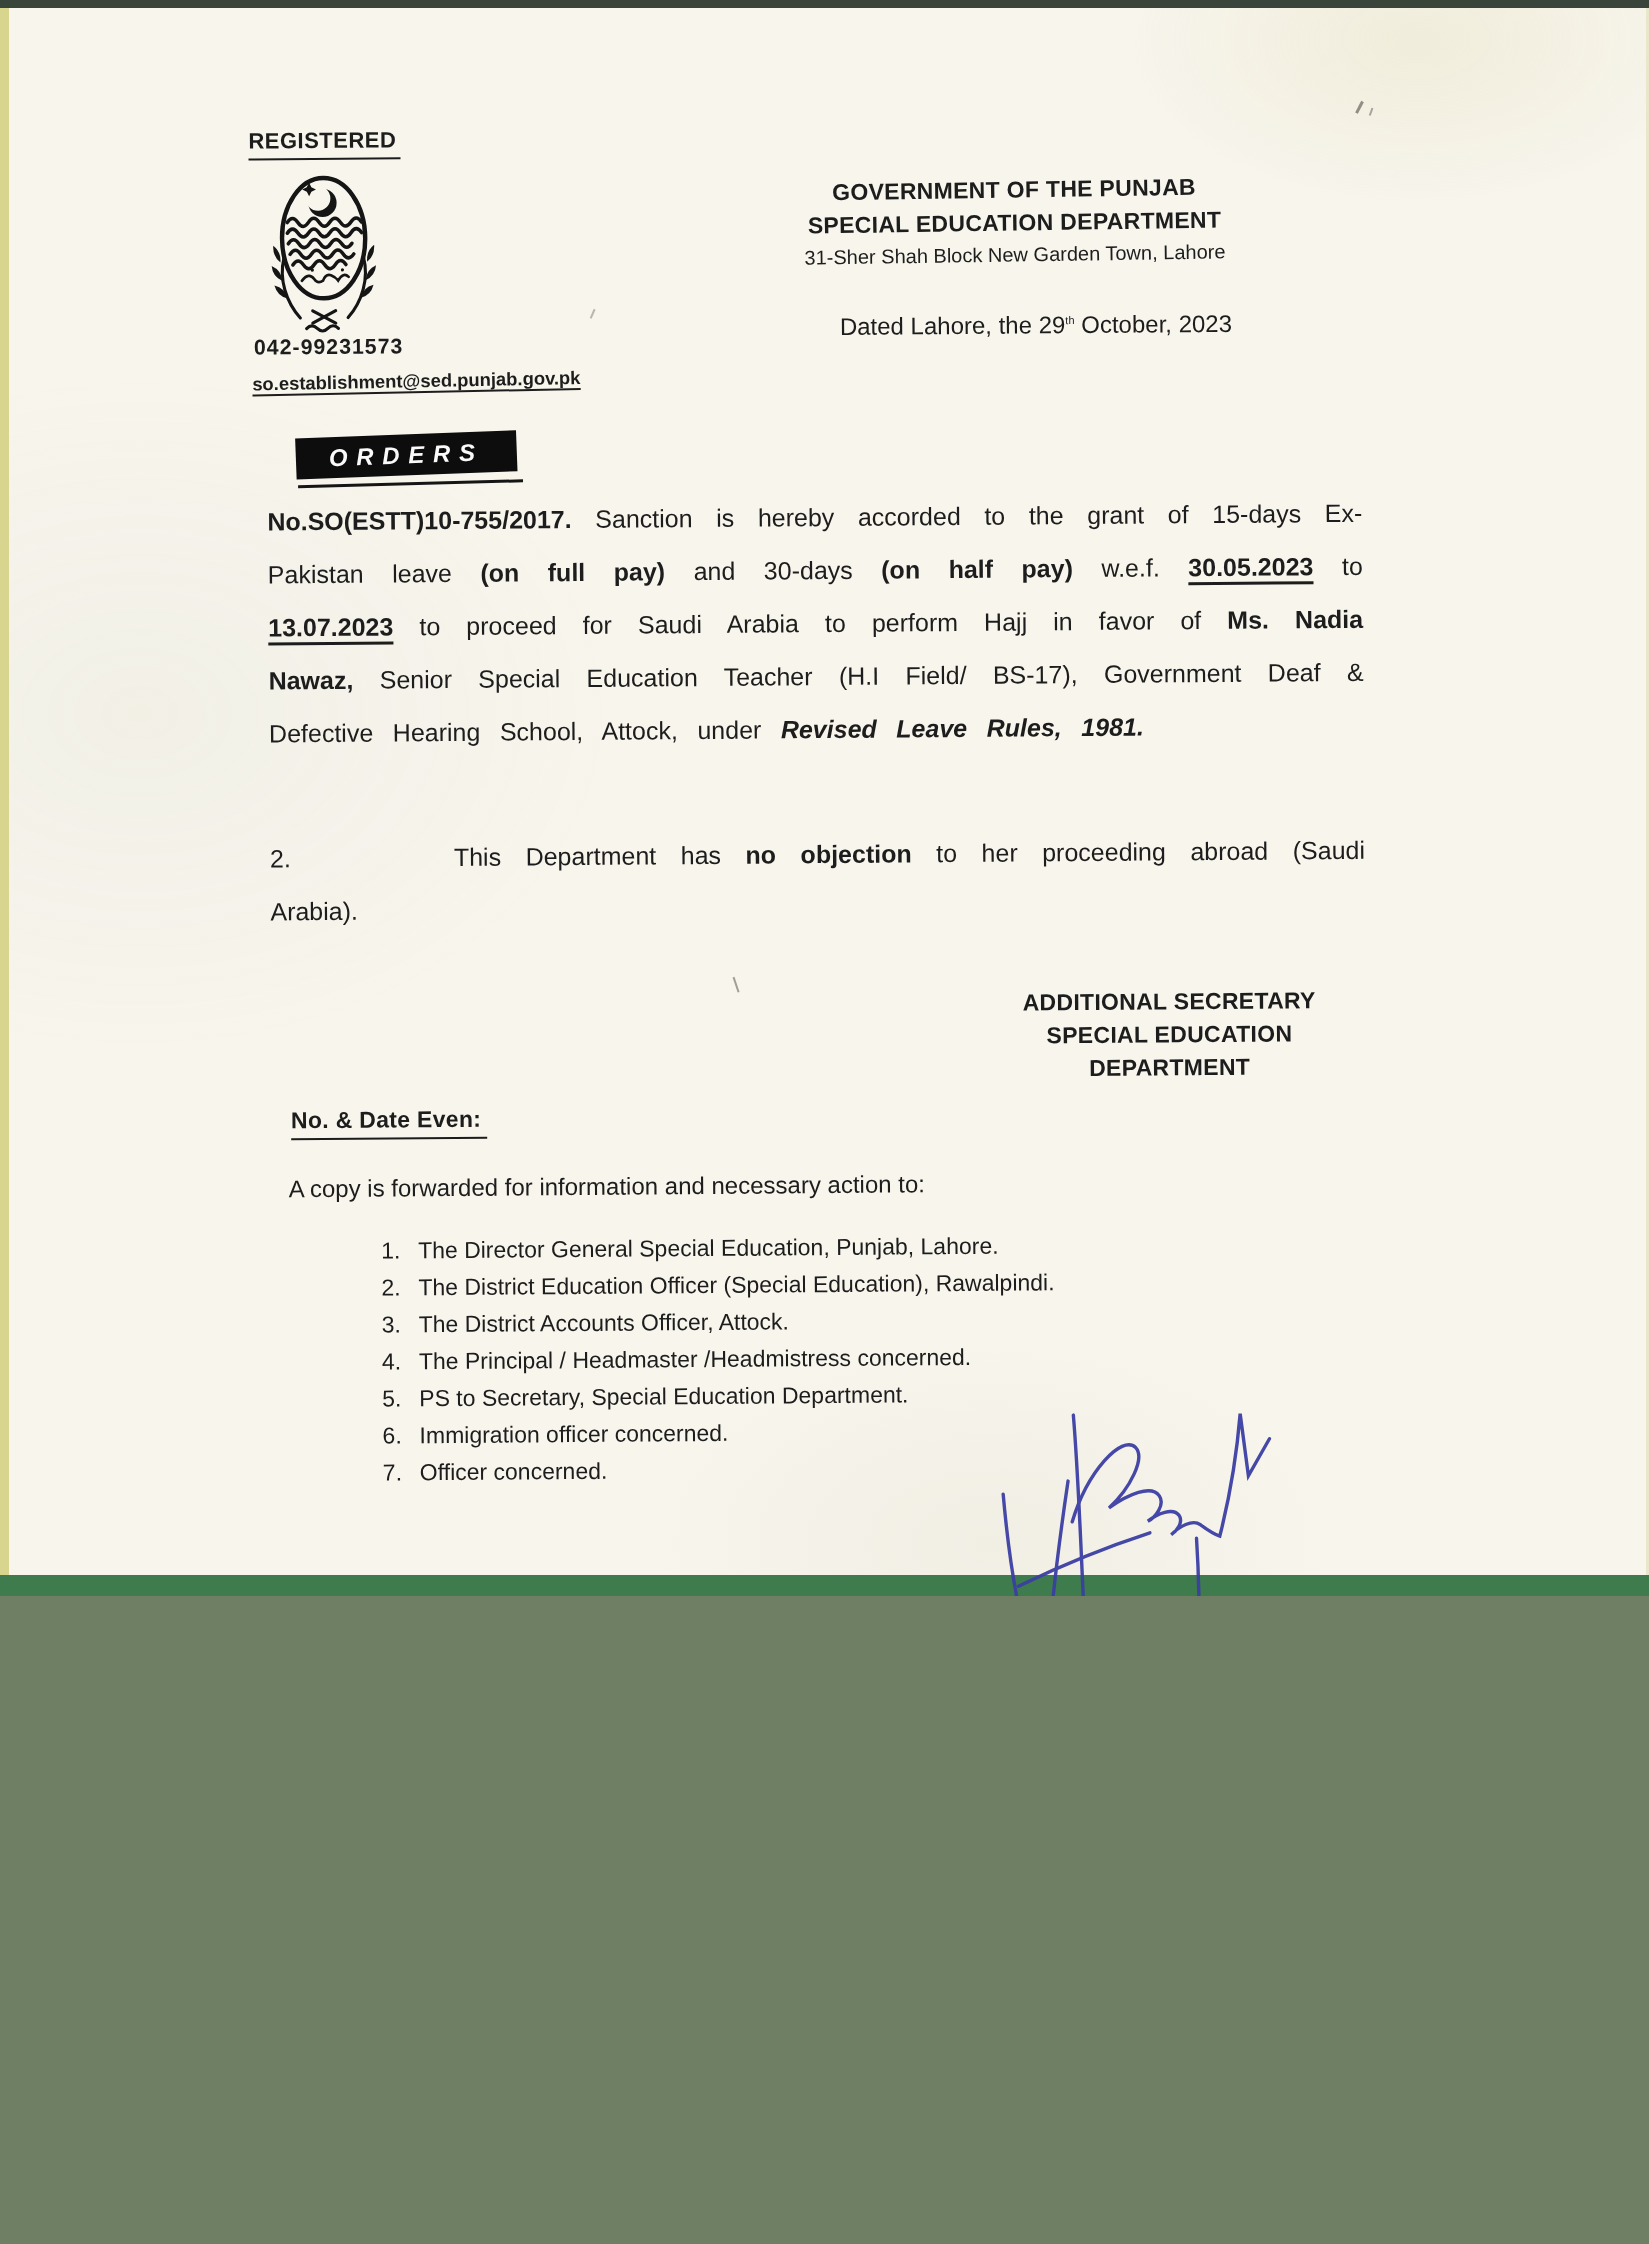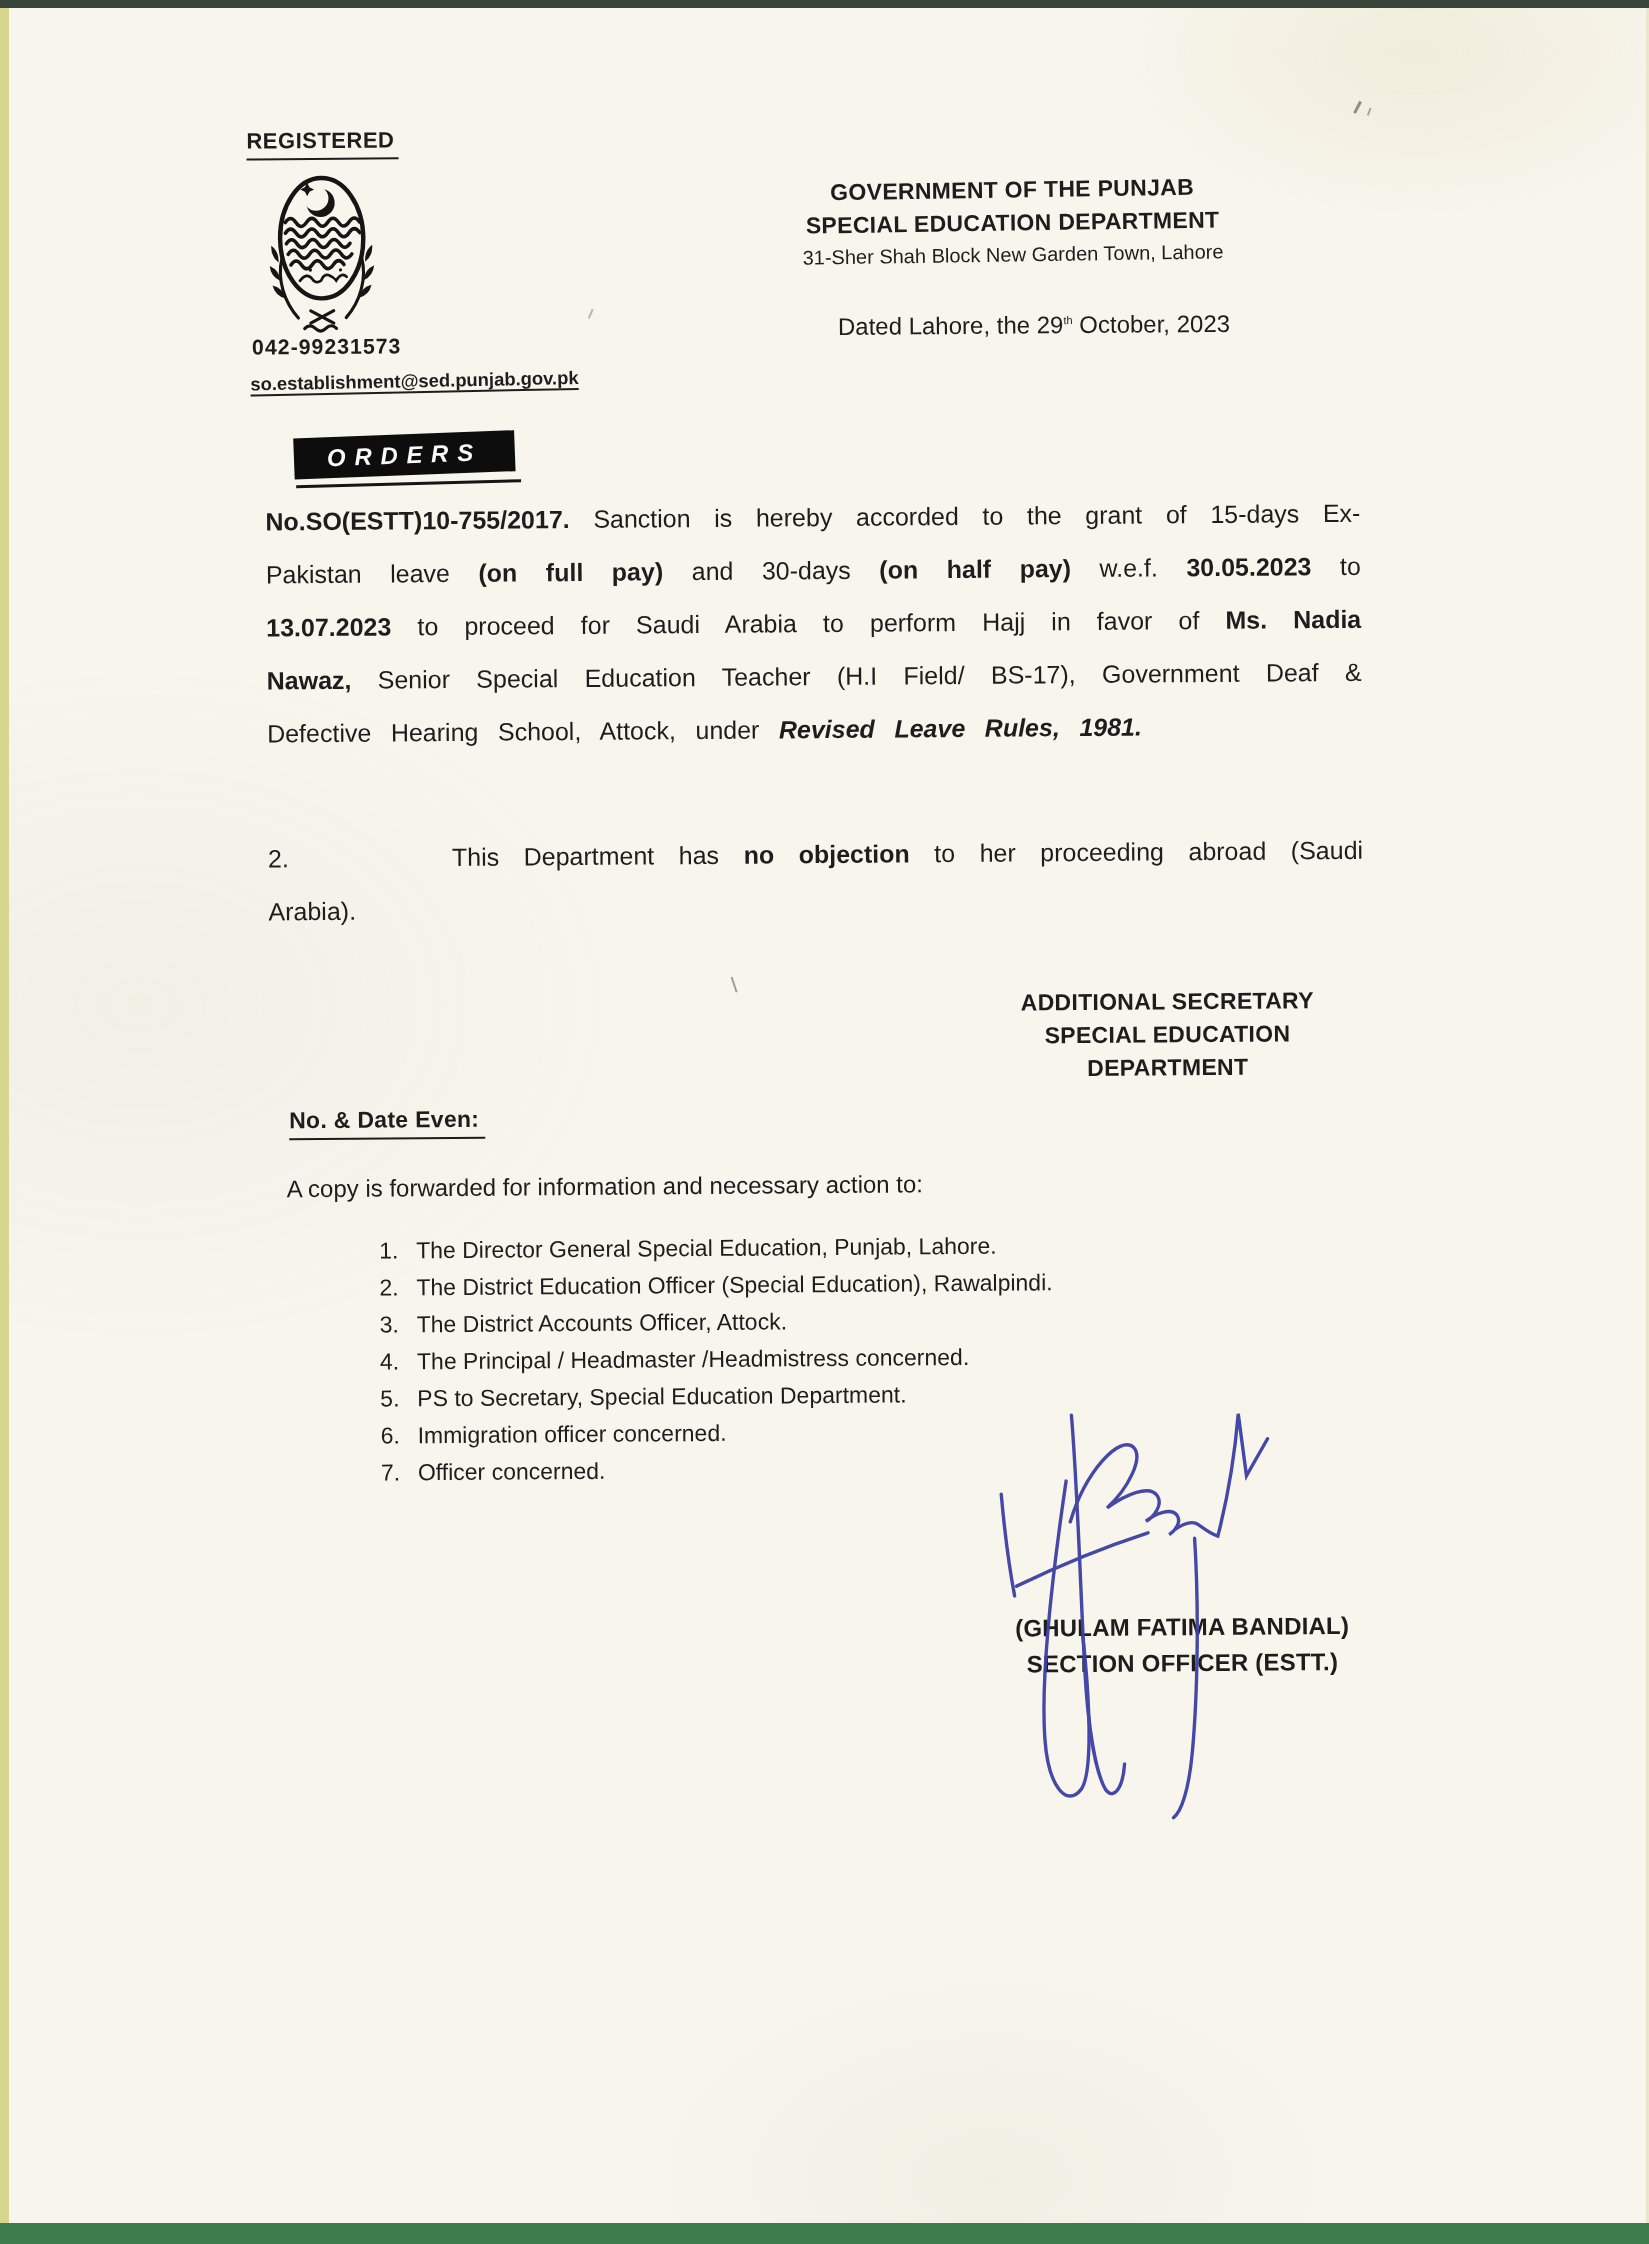--- a/index.html
+++ b/index.html
@@ -1,16 +1,16 @@
 <!DOCTYPE html>
 <html><head>
 <meta charset="utf-8">
 <style>
   html,body{margin:0;padding:0;background:#6f7f63;}
-  .scan{position:relative;width:1650px;height:2244px;background:#42503f;overflow:hidden;
+  .scan{position:relative;width:1650px;height:1596px;background:#42503f;overflow:hidden;
         font-family:"Liberation Sans",sans-serif;color:#1d1d1d;}
   .strip-top{position:absolute;left:0;right:0;top:0;height:7.8px;background:#39443a;}
   .strip-left{position:absolute;left:0;top:7.8px;bottom:19.4px;width:8.7px;background:#d8d58e;}
   .strip-right{position:absolute;right:0;top:7.8px;bottom:19.4px;width:3.9px;background:#e9e6c9;}
   .strip-bottom{position:absolute;left:0;right:0;bottom:0;height:21.3px;background:#3e7b4d;}
   .paper{position:absolute;left:8.7px;top:7.8px;right:3.9px;bottom:21.3px;background-color:#f7f5ec;
     background-image:
       radial-gradient(ellipse 408px 233px at 86% 2%, rgba(214,203,150,.20), transparent 70%),
       radial-gradient(ellipse 679px 485px at 8% 45%, rgba(175,172,158,.07), transparent 70%),
       radial-gradient(ellipse 485px 291px at 60% 98%, rgba(190,186,160,.10), transparent 70%);}
@@ -28,21 +28,21 @@
   .email{left:245px;top:359px;font-size:18.4px;font-weight:bold;text-decoration:underline;
       text-decoration-thickness:2.4px;text-underline-offset:3.9px;transform:rotate(-.7deg);}
 
   .orders-box{left:288px;top:423px;width:221px;height:41px;background:#0d0d0d;color:#fafafa;
       font-size:24px;font-weight:bold;font-style:italic;letter-spacing:8.7px;text-align:center;
       line-height:41px;transform:rotate(-1.7deg);}
   .orders-underline{left:290px;top:471px;width:225px;height:2.9px;background:#151515;transform:rotate(-1.1deg);}
 
   .para{text-align:justify;font-size:25px;line-height:53px;width:1095px;left:259px;word-spacing:12.6px;}
   .b{font-weight:700;}
-  .bu{font-weight:700;text-decoration-thickness:2.9px;text-underline-offset:5.8px;}
+  .bu{font-weight:700;text-decoration:underline;text-decoration-thickness:2.9px;text-underline-offset:5.8px;}
   .bi{font-weight:700;font-style:italic;}
   .spacer{display:inline-block;width:163px;}
 
   .addl-sec{left:924px;top:980px;width:466px;text-align:center;font-weight:bold;
       font-size:23px;line-height:33px;letter-spacing:0.3px;}
   .even-heading{left:278px;top:1095px;font-size:23px;font-weight:bold;letter-spacing:0.3px;
       border-bottom:2.9px solid #1c1c1c;padding:0 5.8px 3.9px 0;}
   .copy-line{left:275px;top:1163px;font-size:24px;}
   .recipients{left:367px;top:1221px;font-size:23px;}
   .recipient{display:flex;line-height:37px;}

